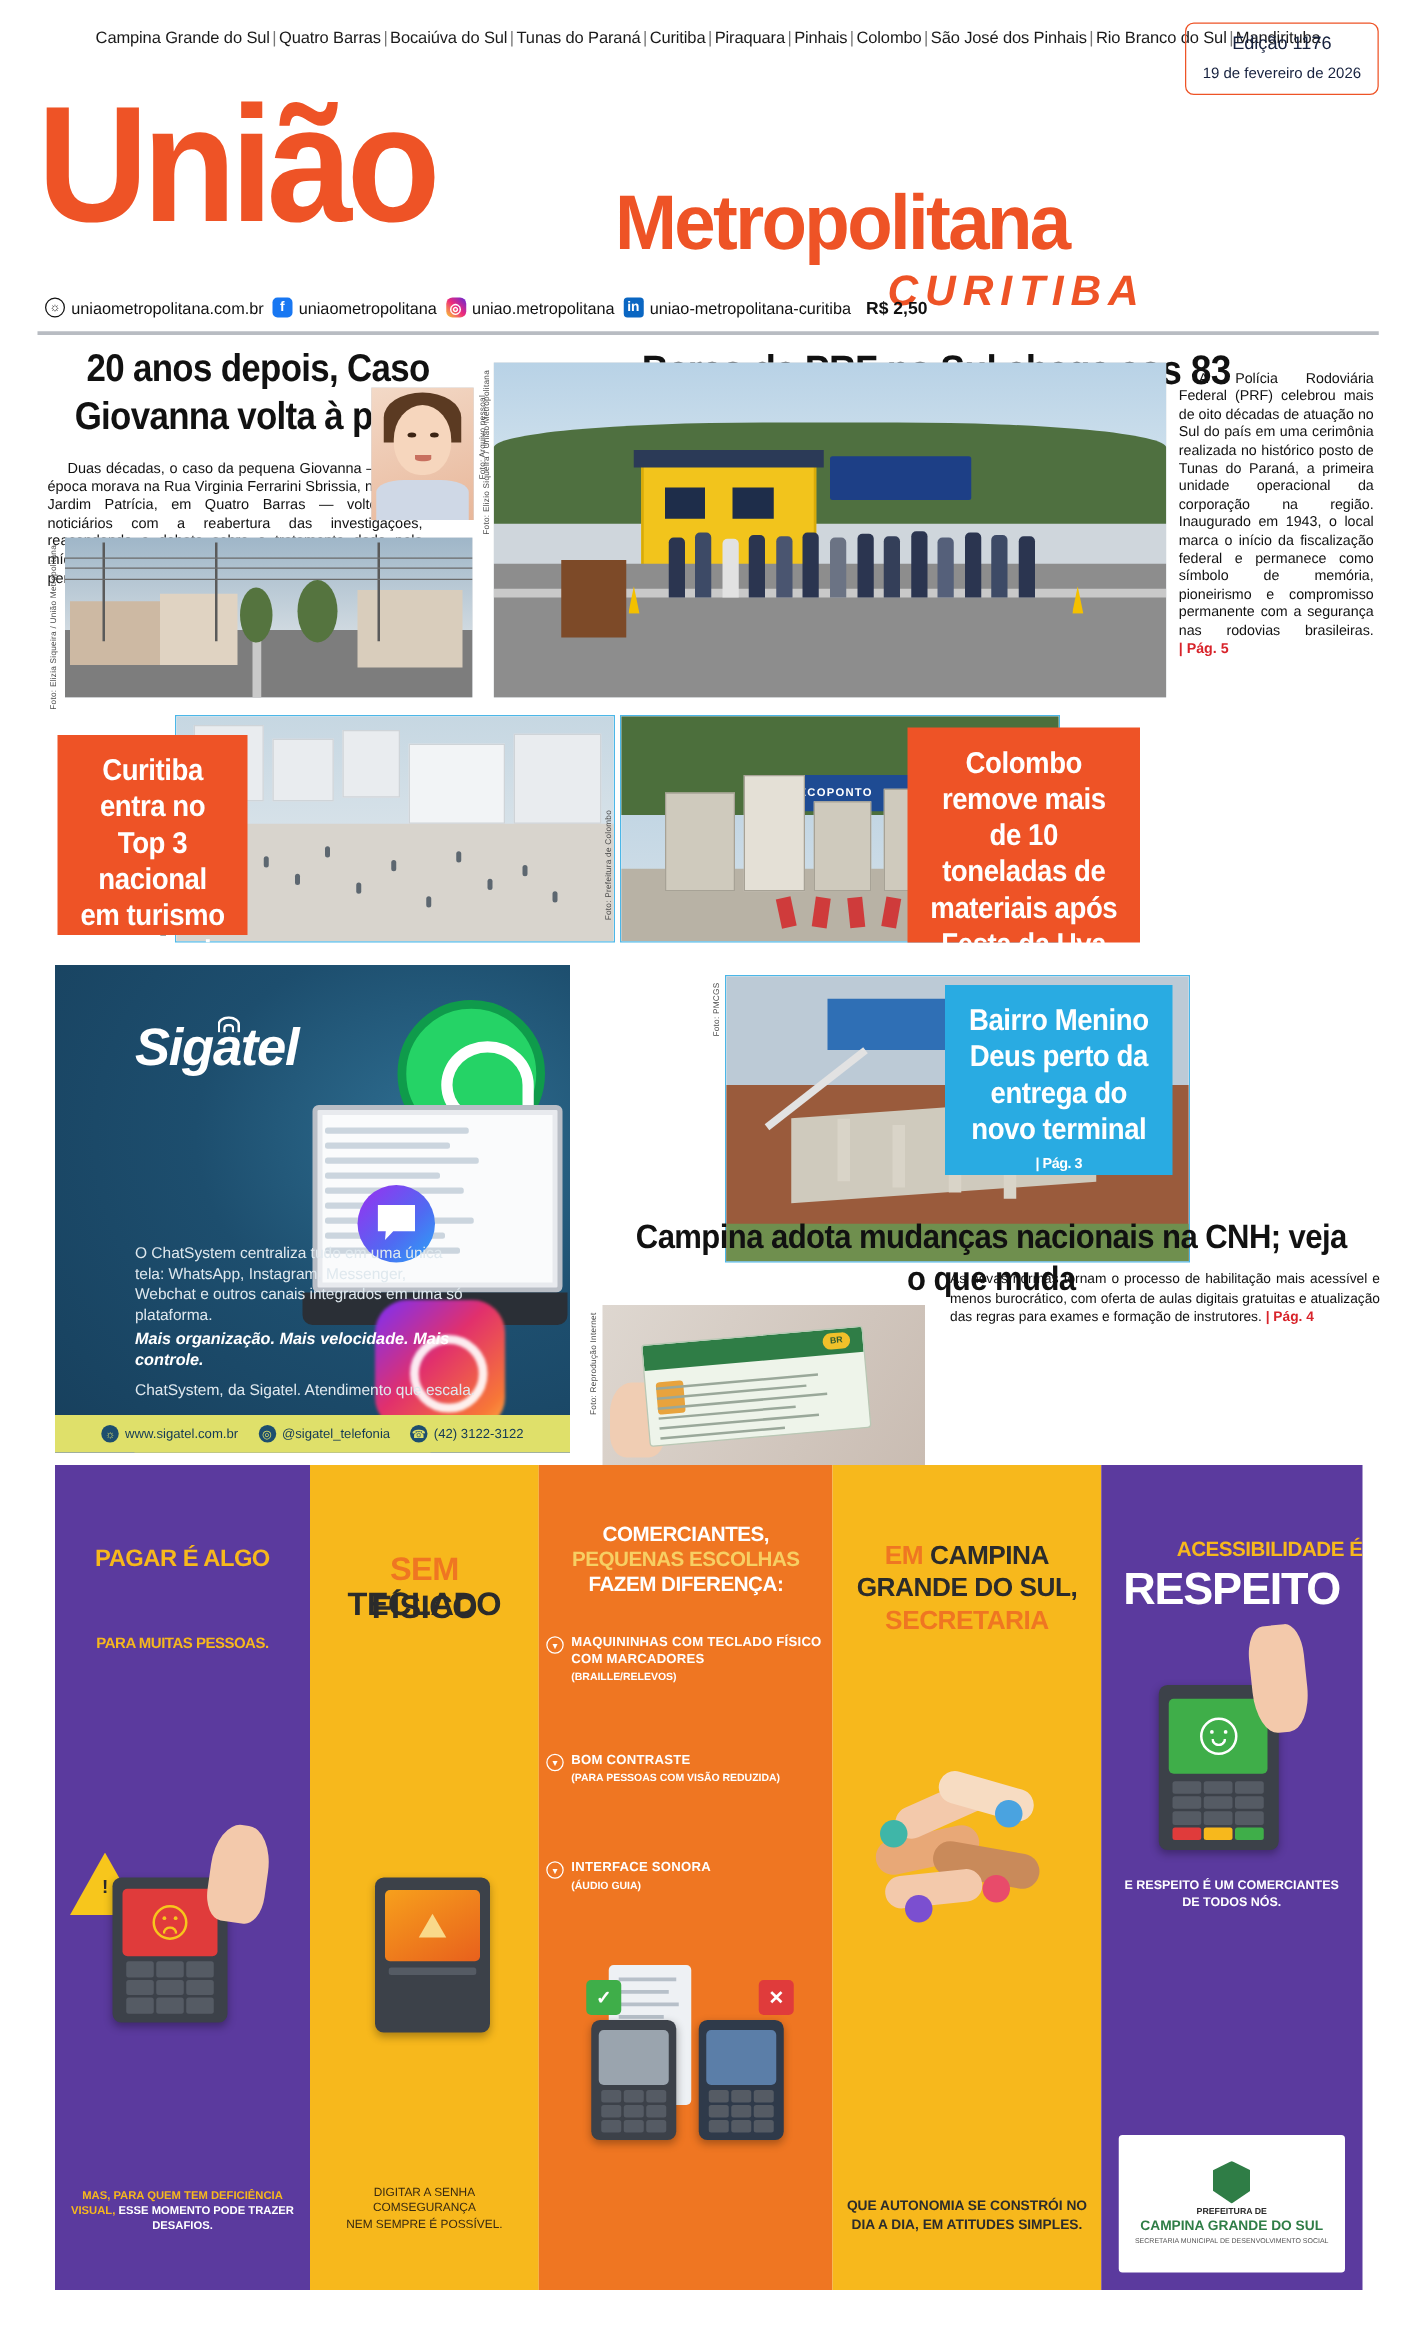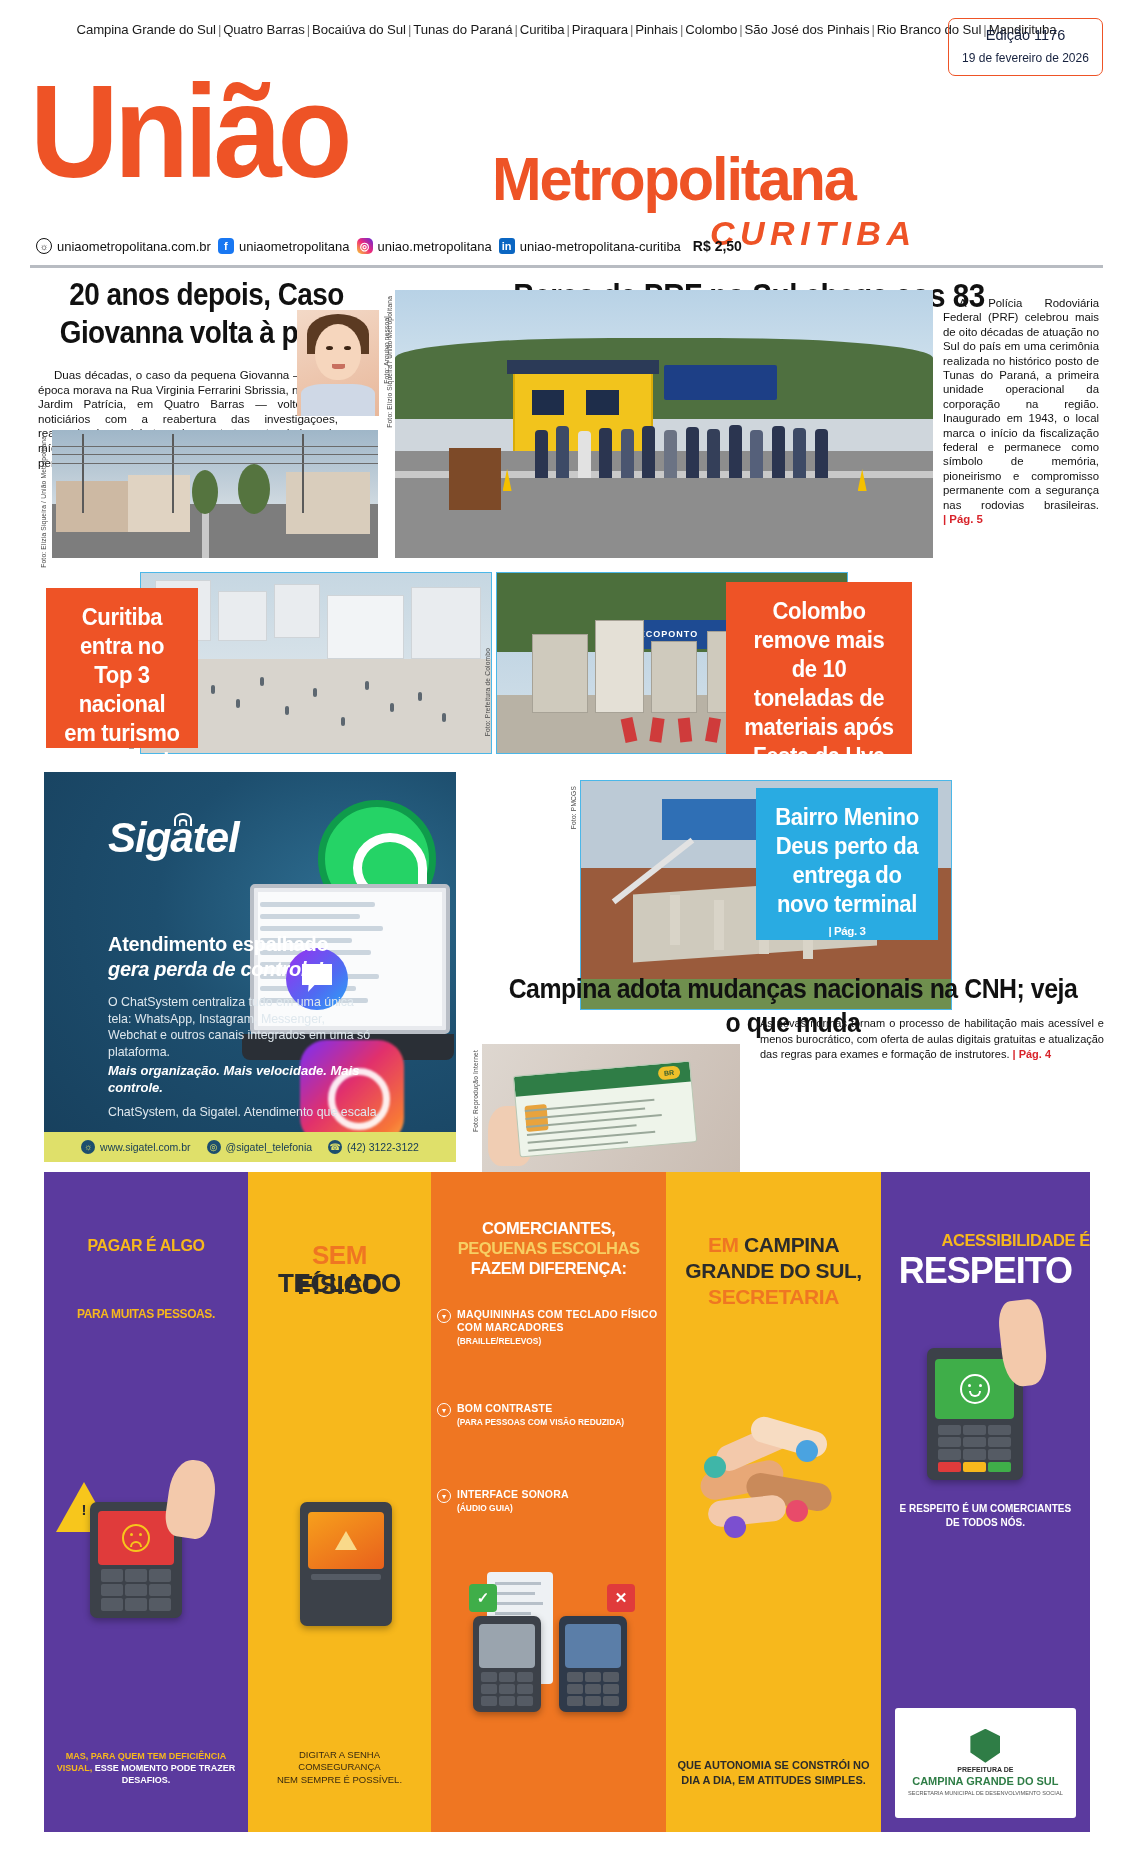--- a/index.html
+++ b/index.html
@@ -251,21 +251,21 @@
   .cp-col { position:relative; overflow:hidden; }
   .cp1 { width:19.5%; background:#5b3a9e; }
   .cp2 { width:17.5%; background:#f7b81c; }
   .cp3 { width:22.5%; background:#ef7622; }
   .cp4 { width:20.5%; background:#f7b81c; }
   .cp5 { width:20.0%; background:#5b3a9e; }
 
   .cp-title { position:absolute; left:0; width:100%; text-align:center; font-weight:bold;
               letter-spacing:-0.4px; line-height:1.06; }
 
-  .cp1 .l1 { top:66px; color:#f7b81c; font-size:16px; }
+  .cp1 .l1 { top:66px; color:#f7b81c; font-size:19px; }
   .cp1 .l2 { top:88px; color:#ffffff; font-size:41px; letter-spacing:-1.5px; }
   .cp1 .l3 { top:136px; color:#f7b81c; font-size:12px; }
   .cp1 .foot { position:absolute; left:8px; bottom:46px; width:calc(100% - 16px); text-align:center;
                color:#f7b81c; font-size:9px; font-weight:bold; line-height:12px; }
   .cp1 .foot b { color:#fff; }
 
   .cp2 .l1 { top:70px; color:#ef7622; font-size:26px; }
   .cp2 .l1 b { color:#2b2b2b; }
   .cp2 .l2 { top:100px; color:#2b2b2b; font-size:26px; }
   .cp2 .foot { position:absolute; left:10px; bottom:46px; width:calc(100% - 20px); text-align:center;
@@ -503,24 +503,20 @@
     <div class="sig-keys"></div>
     <div class="sig-msg"></div>
     <div class="sig-ig"></div>
 
     <div class="sig-logo">Sigatel</div>
     <div class="sig-wifi">
       <span style="width:18px;height:13px;top:3px;"></span>
       <span style="width:9px;height:7px;top:9px;"></span>
     </div>
 
-    <div class="sig-head">
-      <span>Atendimento espalhado</span><br>
-      <em>gera perda de controle!</em>
-    </div>
     <div class="sig-body">O ChatSystem centraliza tudo em uma única tela: WhatsApp, Instagram, Messenger, Webchat e outros canais integrados em uma só plataforma.</div>
     <div class="sig-bold">Mais organização. Mais velocidade. Mais controle.</div>
     <div class="sig-sign">ChatSystem, da Sigatel. Atendimento que escala.</div>
     <div class="sig-cta">Fale com um especialista e solicite uma demonstração.</div>
 
     <div class="sig-foot">
       <span class="fi">
         <span class="fico">☼</span>
         <span>www.sigatel.com.br</span>
       </span>

